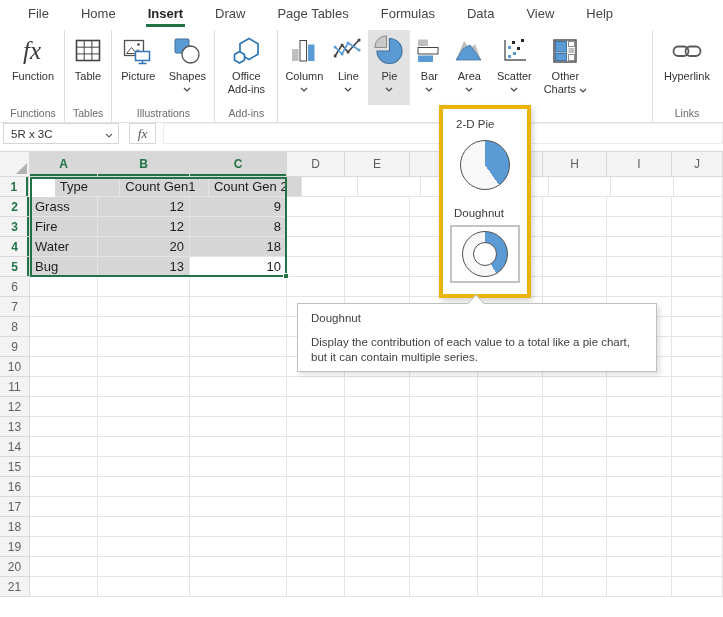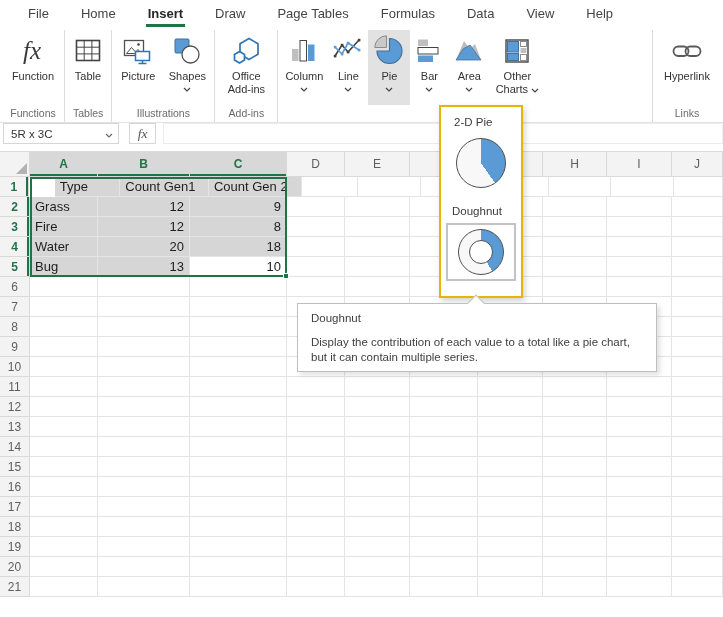--- a/index.html
+++ b/index.html
@@ -64,22 +64,22 @@
   .rh-sel { color:#217346; font-weight:bold; box-shadow:inset -2px 0 0 #217346; }
   .cell { height:20px; background:#fff; border-right:1px solid #E4E4E4; border-bottom:1px solid #E4E4E4;
     font-size:13px; color:#1E1E1E; display:flex; align-items:center; padding:0 5px; overflow:hidden; white-space:nowrap; }
   .cell.num { justify-content:flex-end; }
   .cell.sel { background:#D6D6D6; }
   .cell.active { background:#fff; }
   .range-overlay { position:absolute; border:2px solid #217346; pointer-events:none; z-index:2; }
   .fill-handle { position:absolute; right:-4px; bottom:-4px; width:6px; height:6px; background:#217346; border:1px solid #fff; pointer-events:auto; }
 
   
-  .dropdown { position:absolute; left:439px; top:105px; width:84px; height:193px; background:#fff;
-    border:2px solid #eab308; box-shadow:2px 3px 6px rgba(0,0,0,0.18); z-index:40; }
+  .dropdown { position:absolute; left:439px; top:105px; width:92px; height:193px; background:#fff;
+    border:4px solid #eab308; box-shadow:2px 3px 6px rgba(0,0,0,0.18); z-index:40; }
   .dd-title { font-size:11.5px; color:#3B3B3B; padding:9px 0 0 13px; }
   .dd-title2 { padding-top:17px; padding-left:11px; }
   .dd-item { display:flex; align-items:center; justify-content:center; margin:10px auto 0; }
   .dd-item.selected { width:70px; height:58px; border:2px solid #C3C3C3; background:#fff; margin-top:6px; }
   .gal-pie { width:50px; height:50px; border-radius:50%; border:1.4px solid #4F4F4F;
     background:conic-gradient(#5B9BD5 0deg 145deg, #F8F8F8 145deg 360deg); }
   .gal-doughnut { position:relative; width:46px; height:46px; border-radius:50%; border:1.4px solid #4F4F4F;
     background:conic-gradient(#5B9BD5 0deg 150deg, #F8F8F8 150deg 360deg); }
   .gal-doughnut::after { content:''; position:absolute; inset:10px; border-radius:50%; background:#fff; border:1.4px solid #4F4F4F; }
 
@@ -251,20 +251,41 @@
               <svg width="34" height="32" viewBox="0 0 34 32">
                 <path d="M4 25 L12 6 L18 14 L23 9 L29 25 Z" fill="#BDBDBD"></path>
                 <path d="M4 25 L11 14 L18 10 L29 25 Z" fill="#5B9BD5" stroke="#41719C" stroke-width="0.8"></path>
               </svg>
             </span>
             <span class="lbl" data-name="ribbon-button-area-label">Area</span>
             <span class="chev" data-name="chevron-down-icon"><svg width="8" height="5" viewBox="0 0 8 5">
                 <path d="M1 1 L4 4 L7 1" stroke="#444" stroke-width="1.2" fill="none"></path>
               </svg></span>
           </button>
+          <button class="rbtn" data-name="ribbon-button-scatter">
+            <span class="icon" data-name="scatter-chart-icon">
+              <svg width="32" height="32" viewBox="0 0 32 32">
+                <path d="M7 5 L7 25 L28 25" fill="none" stroke="#595959" stroke-width="1.4"></path>
+                <g fill="#262626">
+                  <rect x="14" y="6" width="3" height="3"></rect>
+                  <rect x="23" y="4" width="3" height="3"></rect>
+                  <rect x="19" y="12" width="3" height="3"></rect>
+                </g>
+                <g fill="#5B9BD5">
+                  <rect x="10" y="11" width="3" height="3"></rect>
+                  <rect x="15" y="17" width="3" height="3"></rect>
+                  <rect x="10" y="20" width="3" height="3"></rect>
+                </g>
+              </svg>
+            </span>
+            <span class="lbl" data-name="ribbon-button-scatter-label">Scatter</span>
+            <span class="chev" data-name="chevron-down-icon"><svg width="8" height="5" viewBox="0 0 8 5">
+                <path d="M1 1 L4 4 L7 1" stroke="#444" stroke-width="1.2" fill="none"></path>
+              </svg></span>
+          </button>
           <button class="rbtn" data-name="ribbon-button-other-charts">
             <span class="icon" data-name="other-charts-icon">
               <svg width="32" height="32" viewBox="0 0 32 32">
                 <rect x="5" y="5" width="22" height="22" fill="#fff" stroke="#444" stroke-width="1.4"></rect>
                 <rect x="6.5" y="6.5" width="11" height="10.5" fill="#5B9BD5" stroke="#41719C"></rect>
                 <rect x="6.5" y="18.5" width="11" height="7" fill="#5B9BD5" stroke="#41719C"></rect>
                 <rect x="19.5" y="6.5" width="6" height="5" fill="#fff" stroke="#8C8C8C"></rect>
                 <rect x="19.5" y="13" width="6" height="5" fill="#BFBFBF"></rect>
                 <rect x="19.5" y="19.5" width="6" height="6" fill="#fff" stroke="#8C8C8C"></rect>
               </svg>

